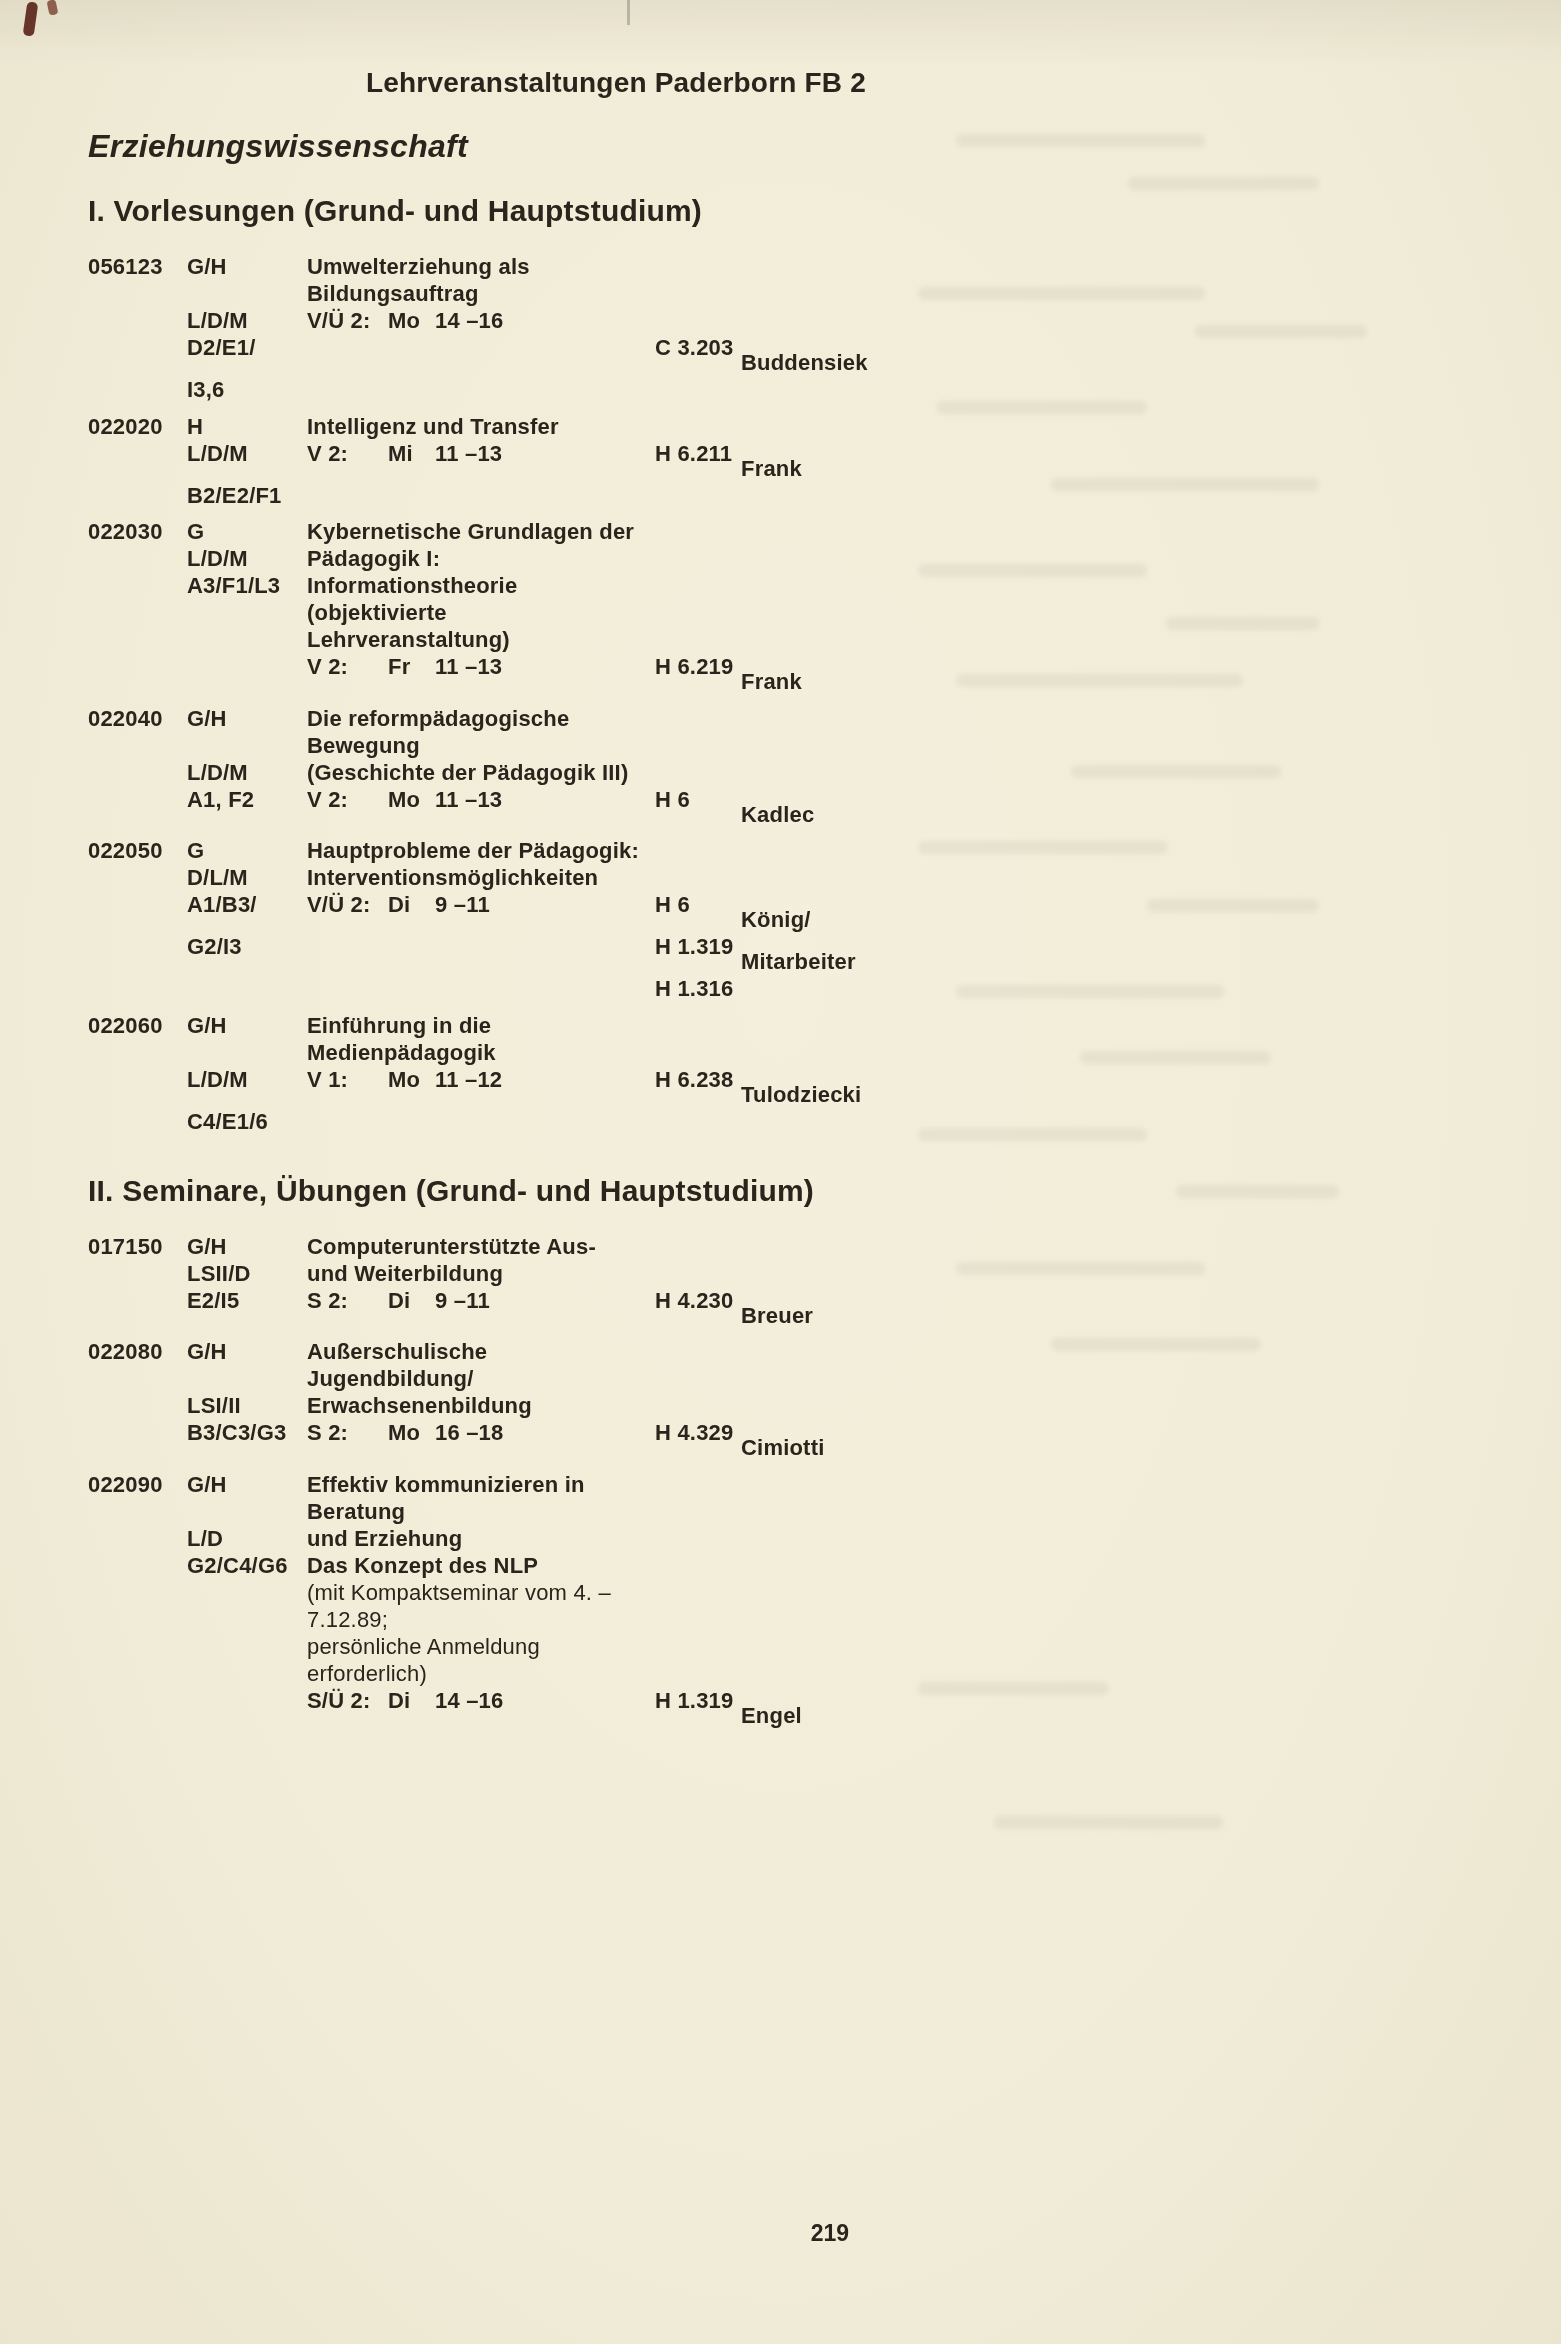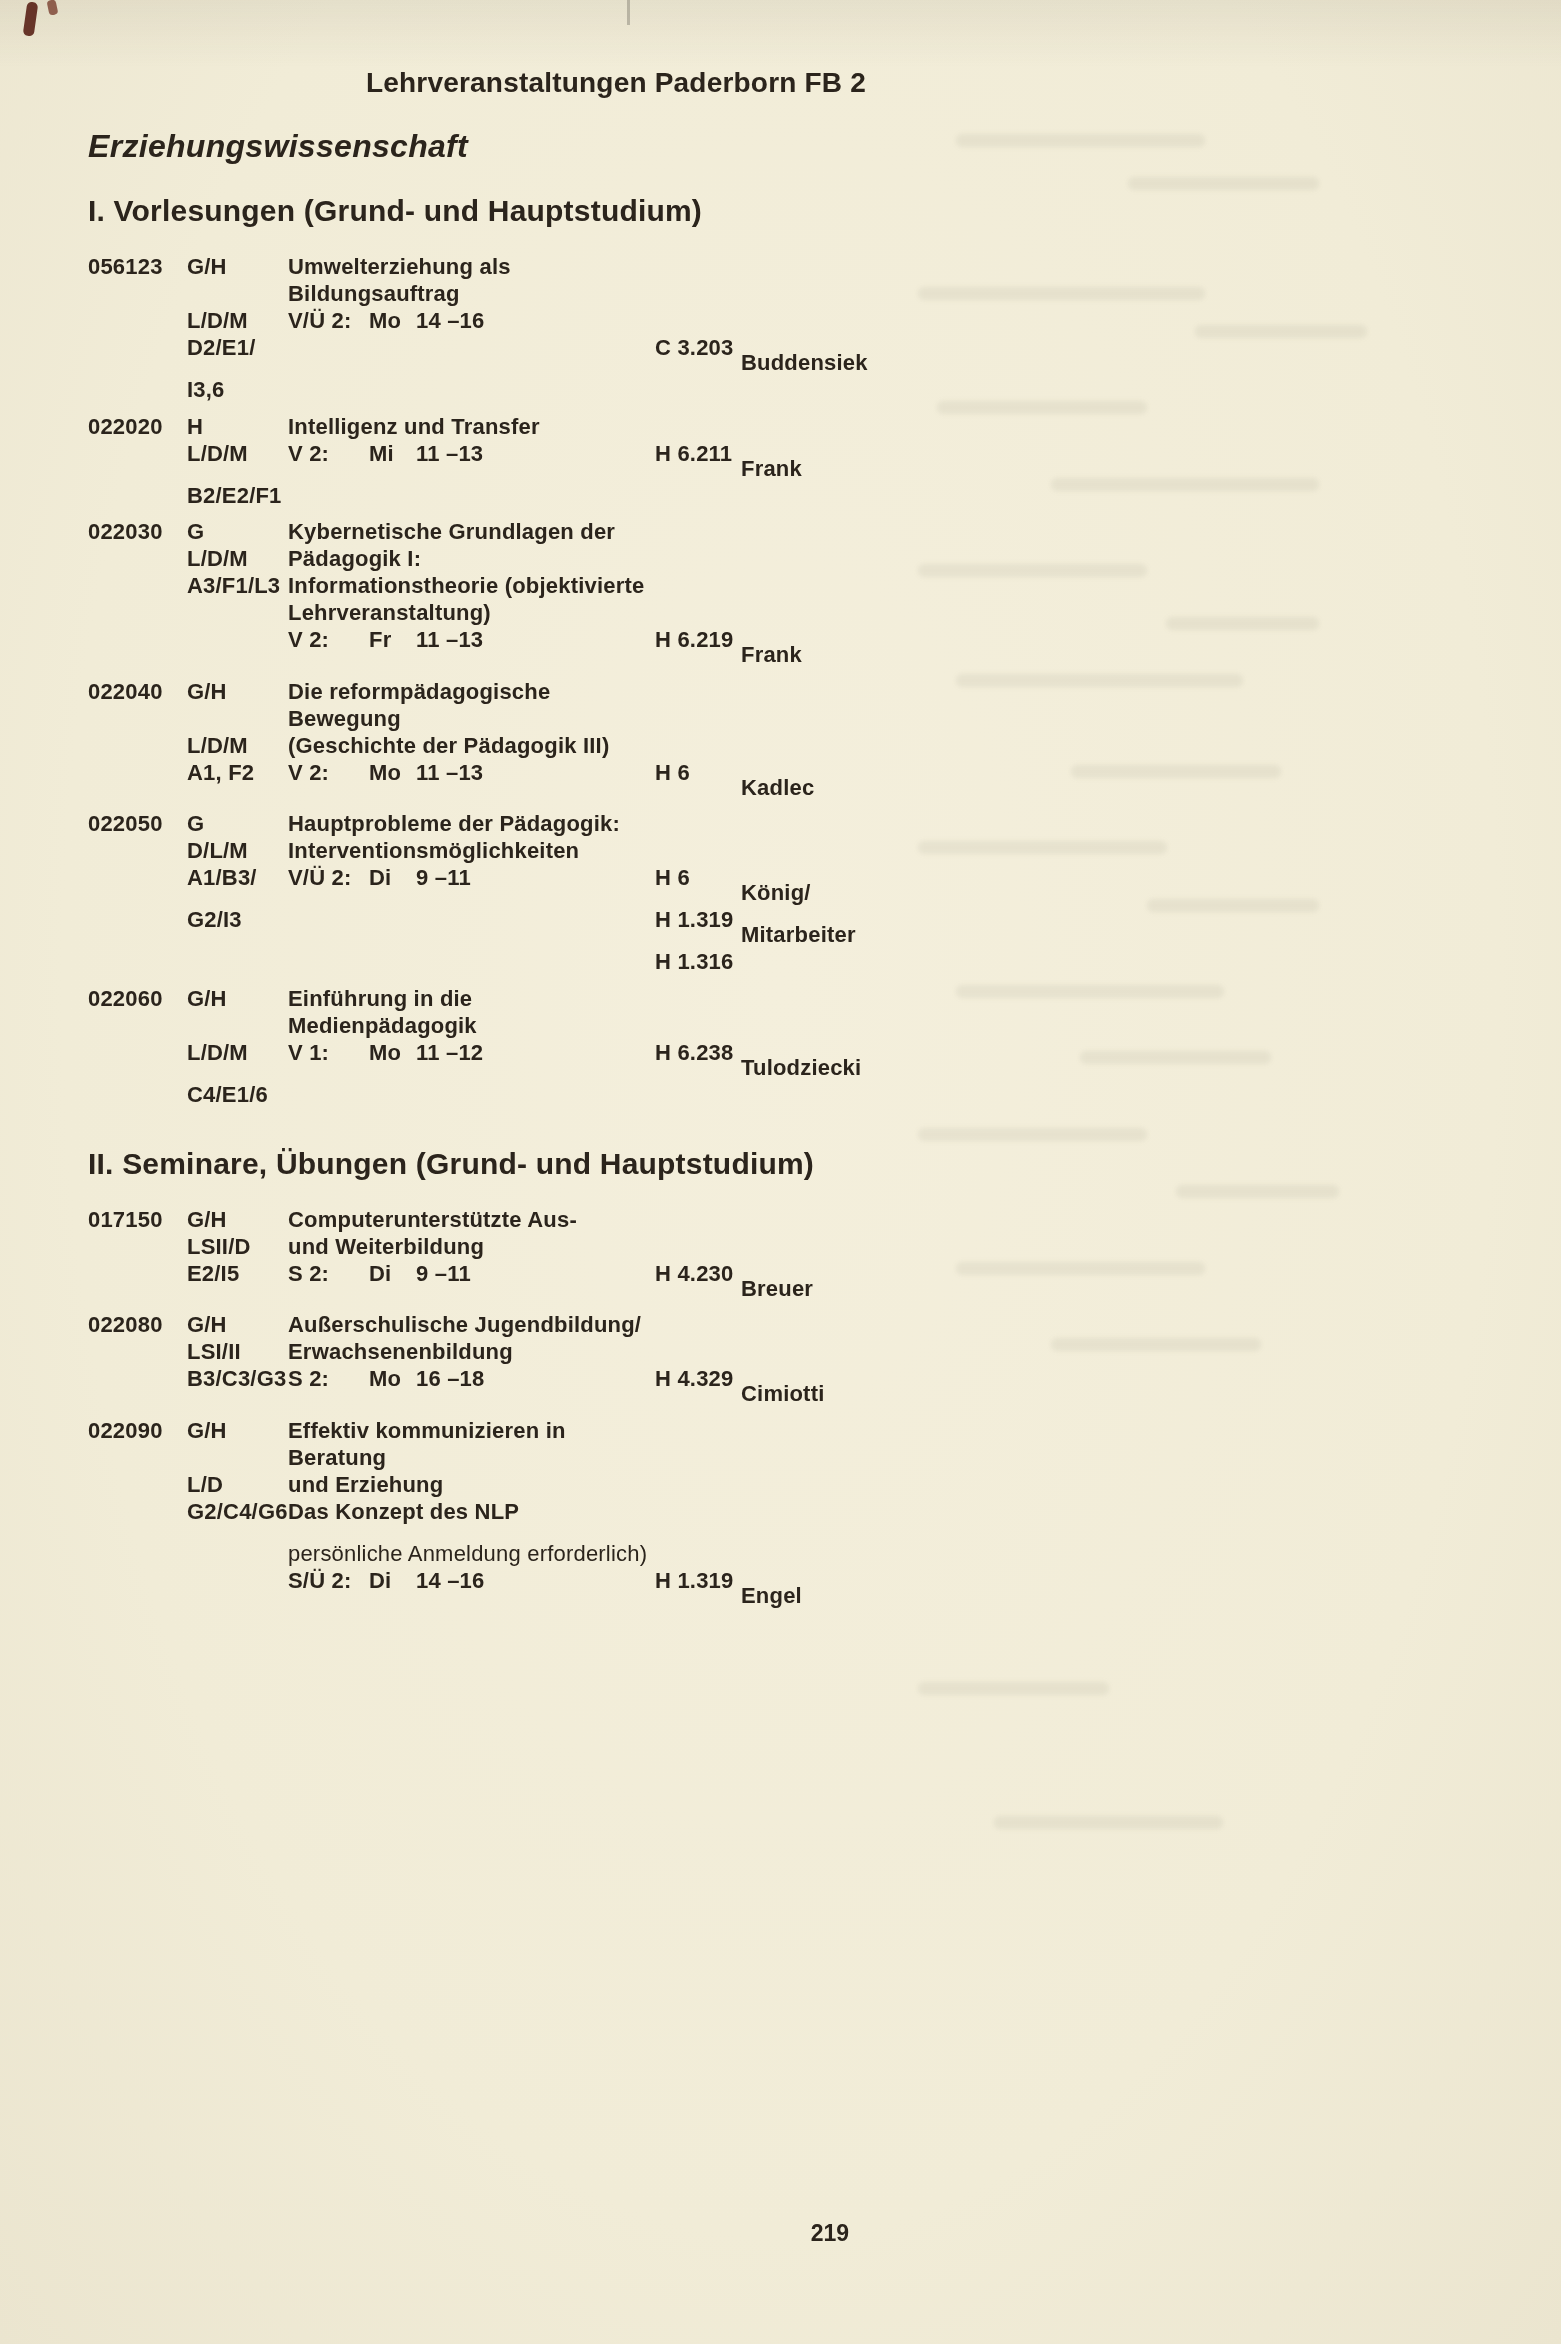--- a/index.html
+++ b/index.html
@@ -41,21 +41,21 @@
   }
 
   .entry { padding-bottom:9.6px; }
   .row {
     display:grid;
     grid-template-columns:99px 101px 367px 86px 124px;
     font-size:22px; line-height:27px; font-weight:700; letter-spacing:0.2px;
   }
   .c-code   { font-weight:700; }
   .c-level  { font-weight:700; }
-  .c-main   { font-weight:700; }
+  .c-main   { font-weight:700;margin-left:19px; }
   .c-room   { font-weight:700; }
   .c-lect   { font-weight:700;margin-top:15px; }
   .title-text  { font-weight:700; }
   .detail-text { font-weight:400; }
   .sched-kind { display:inline-block; width:81px; }
   .sched-day  { display:inline-block; width:47px; }
   .sched-time { display:inline-block; }
 
   .page-number {
     position:absolute; top:2220px; left:88px; width:761px;
@@ -334,20 +334,21 @@
         <div class="row">
           <div class="c-code"></div>
           <div class="c-level">G2/C4/G6</div>
           <div class="c-main"><span class="title-text">Das Konzept des NLP</span></div>
           <div class="c-room"></div>
           <div class="c-lect"></div>
         </div>
         <div class="row">
           <div class="c-code"></div>
           <div class="c-level"></div>
+          <div class="c-main"><span class="detail-text">(mit Kompaktseminar vom 4. – 7.12.89;</span></div>
           <div class="c-room"></div>
           <div class="c-lect"></div>
         </div>
         <div class="row">
           <div class="c-code"></div>
           <div class="c-level"></div>
           <div class="c-main"><span class="detail-text">persönliche Anmeldung erforderlich)</span></div>
           <div class="c-room"></div>
           <div class="c-lect"></div>
         </div>

